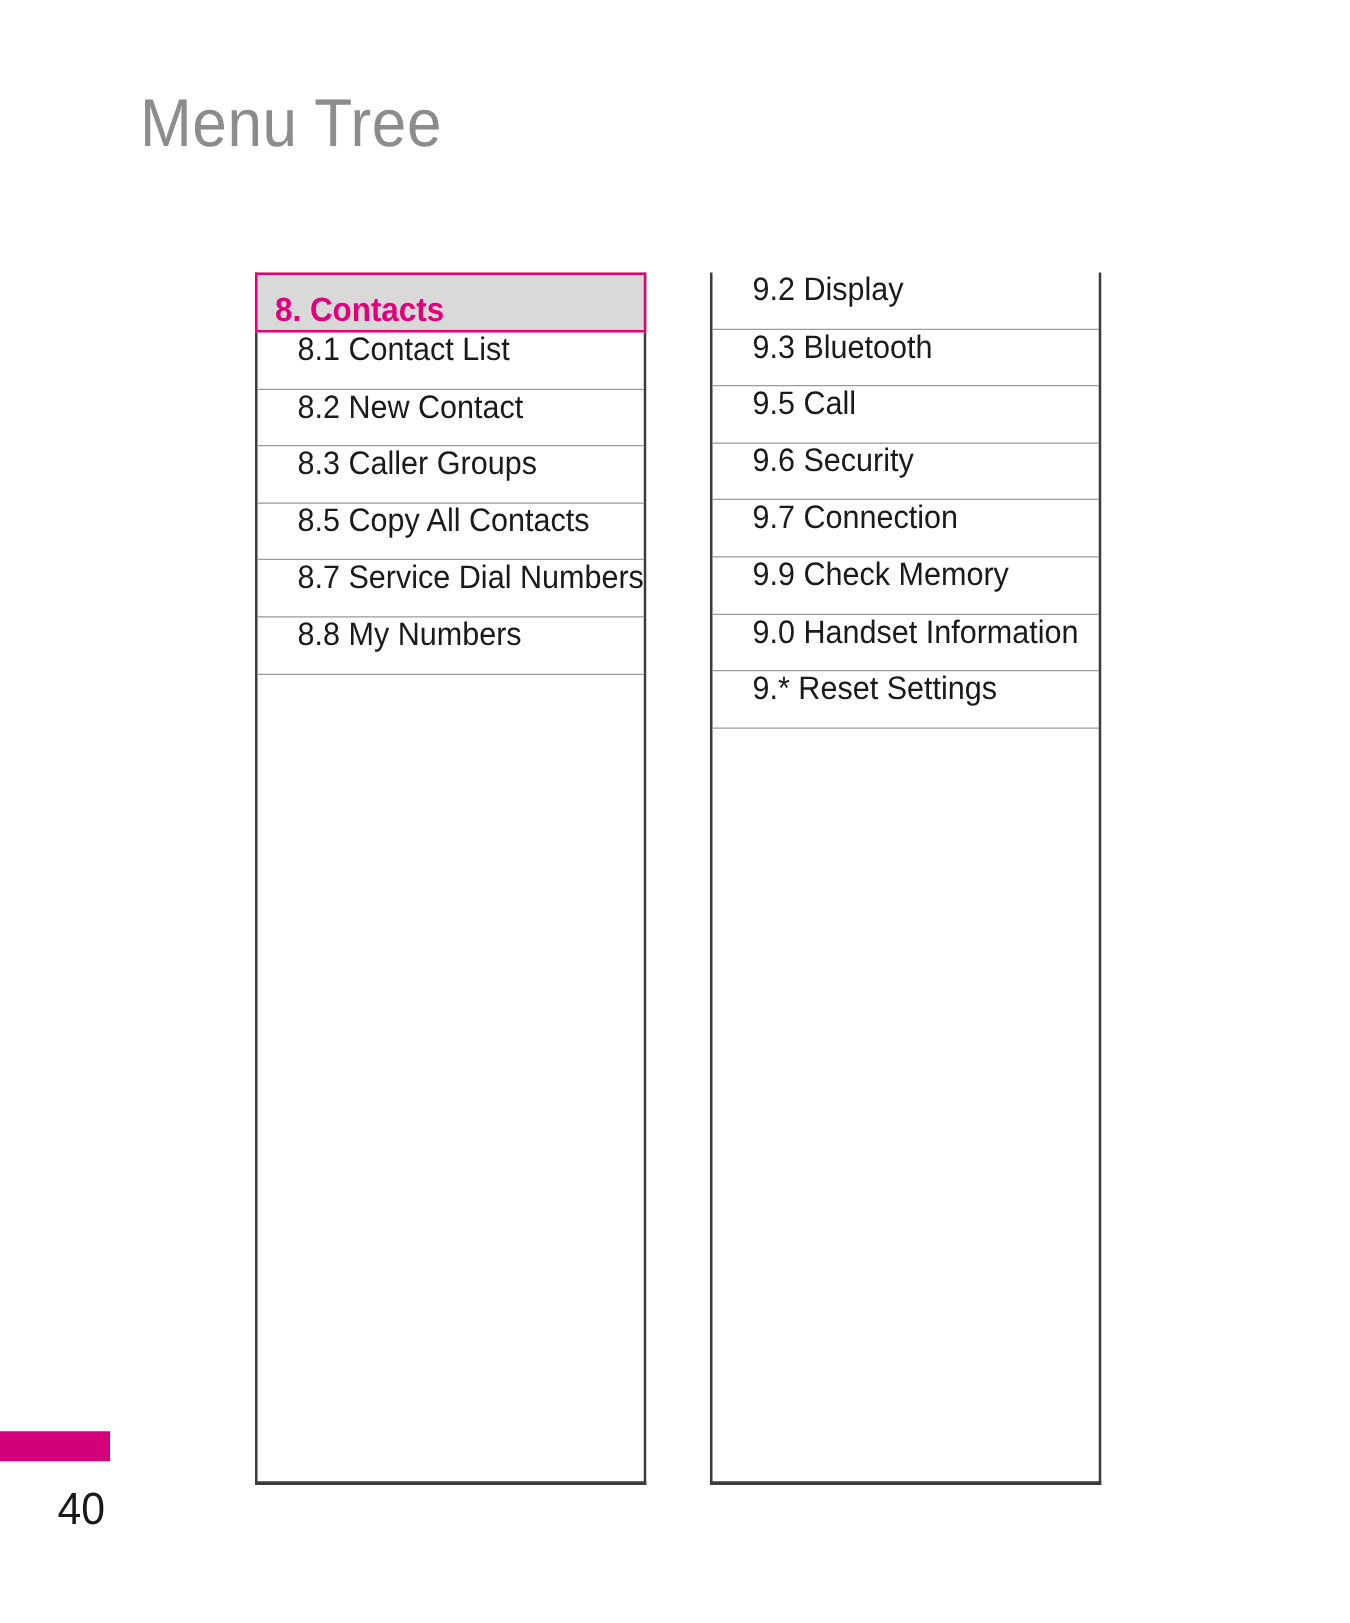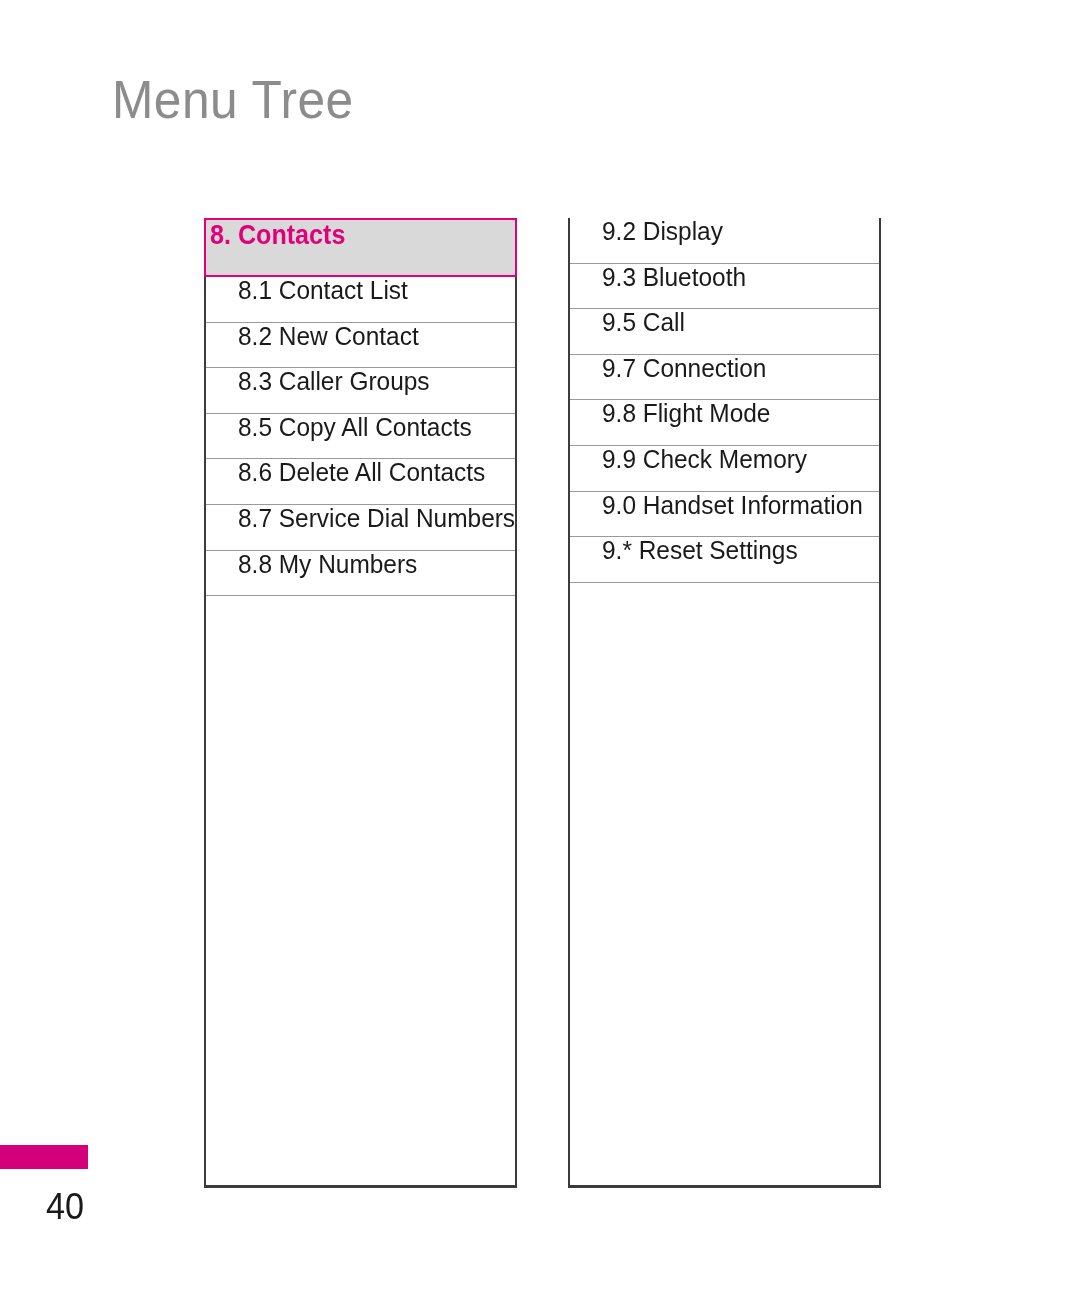--- a/index.html
+++ b/index.html
@@ -46,27 +46,27 @@
     border-left: 2px solid #3b3b3b;
     border-right: 2px solid #3b3b3b;
     border-bottom: 3px solid #3b3b3b;
     display: flex;
     flex-direction: column;
     background: #ffffff;
   }
 
   .menu-header {
     box-sizing: border-box;
-    height: 59px;
+    height: 48px;
     margin: -0px -2px 0 -2px;
     background: #d9d9d9;
     border: 2px solid #e2007a;
     display: flex;
-    align-items: flex-start;
-    padding-left: 4px;
+    align-items: flex-end;
+    padding-left: 14px;
     flex: 0 0 auto;
   }
 
   .menu-header-label {
     color: #e2007a;
     font-size: 27px;
     font-weight: bold;
     font-family: "Liberation Sans Narrow", "Liberation Sans", sans-serif;
     transform: scaleX(0.93);
     transform-origin: left center;
@@ -143,23 +143,20 @@
       <div class="menu-row">
         <span class="menu-row-label">8.2 New Contact</span>
       </div>
       <div class="menu-row">
         <span class="menu-row-label">8.3 Caller Groups</span>
       </div>
       <div class="menu-row">
         <span class="menu-row-label">8.5 Copy All Contacts</span>
       </div>
       <div class="menu-row">
-        <span class="menu-row-label">8.6 Delete All Contacts</span>
-      </div>
-      <div class="menu-row">
         <span class="menu-row-label">8.7 Service Dial Numbers</span>
       </div>
       <div class="menu-row">
         <span class="menu-row-label">8.8 My Numbers</span>
       </div>
       <div class="menu-filler"></div>
     </div>
   </div>
 
   <div class="menu-table">
@@ -167,24 +164,24 @@
       <div class="menu-row">
         <span class="menu-row-label">9.2 Display</span>
       </div>
       <div class="menu-row">
         <span class="menu-row-label">9.3 Bluetooth</span>
       </div>
       <div class="menu-row">
         <span class="menu-row-label">9.5 Call</span>
       </div>
       <div class="menu-row">
-        <span class="menu-row-label">9.7 Connection</span>
+        <span class="menu-row-label">9.6 Security</span>
       </div>
       <div class="menu-row">
-        <span class="menu-row-label">9.8 Flight Mode</span>
+        <span class="menu-row-label">9.7 Connection</span>
       </div>
       <div class="menu-row">
         <span class="menu-row-label">9.9 Check Memory</span>
       </div>
       <div class="menu-row">
         <span class="menu-row-label">9.0 Handset Information</span>
       </div>
       <div class="menu-row">
         <span class="menu-row-label">9.* Reset Settings</span>
       </div>

